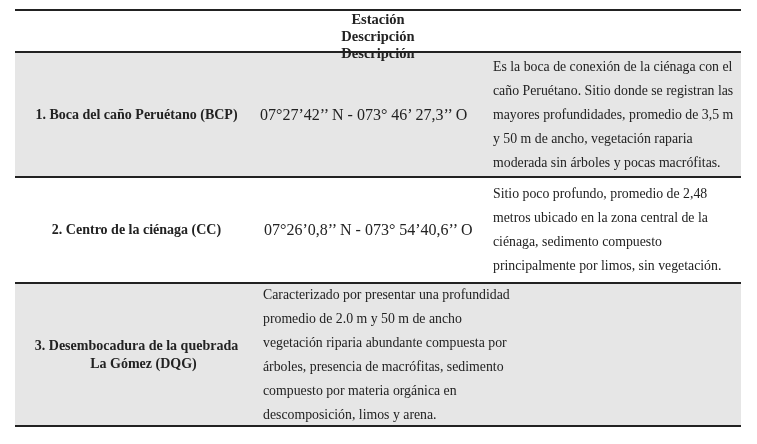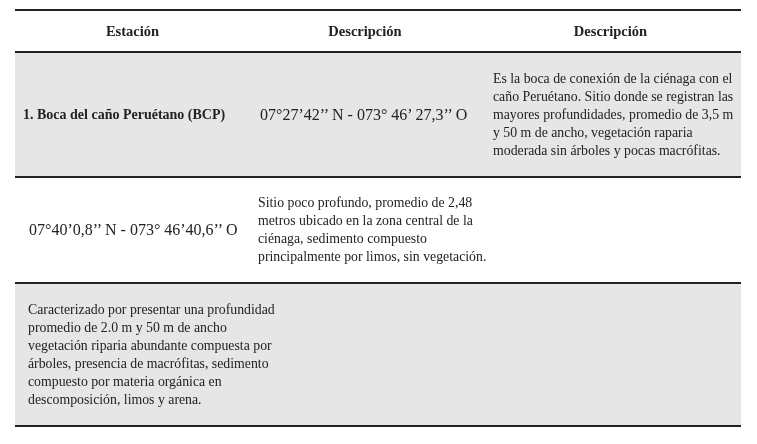--- a/index.html
+++ b/index.html
@@ -1,48 +1,53 @@
 <!DOCTYPE html>
 <html><head>
 <meta charset="utf-8">
 <style>
   html, body { margin: 0; padding: 0; background: #ffffff; }
   body { width: 757px; height: 444px; position: relative; overflow: hidden;
          font-family: "Liberation Serif", "DejaVu Serif", serif; color: #222; }
   .tbl { position: absolute; left: 15px; top: 9px; width: 726px;
          border-top: 2px solid #222; border-collapse: collapse; }
   .hdr { display: flex; height: 40px; align-items: center; border-bottom: 2px solid #222;
-         font-weight: bold; font-size: 14.5px; }
+         font-weight: bold; font-size: 14.5px; flex-direction: column; }
   .hdr div { text-align: center; }
-  .c1 { width: 235px; } .c2 { width: 230px; } .c3 { width: 261px; }
+  .c1 { width: 235px; text-align: center; } .c2 { width: 230px; } .c3 { width: 261px; }
   .row { display: flex; align-items: center; border-bottom: 2px solid #222; }
   .row.shaded { background: #e6e6e6; }
   .row .c1 { font-weight: bold; font-size: 14px; padding-left: 8px; box-sizing: border-box; }
   .row .c2 { font-size: 16px; padding-left: 10px; box-sizing: border-box; }
-  .row .c3 { font-size: 13.8px; line-height: 18px; padding-left: 13px; box-sizing: border-box; }
+  .row .c3 { font-size: 13.8px; line-height: 24px; padding-left: 13px; box-sizing: border-box; }
   .r1 { height: 123px; } .r2 { height: 104px; } .r3 { height: 141px; }
   .indent { display: block; padding-left: 14px; }
 </style>
 </head>
 <body>
 
 <div class="tbl">
   <div class="hdr">
     <div class="c1">Estación</div>
     <div class="c2">Descripción</div>
     <div class="c3">Descripción</div>
   </div>
 
   <div class="row shaded r1">
     <div class="c1">1. Boca del caño Peruétano (BCP)</div>
     <div class="c2">07°27’42’’ N - 073° 46’ 27,3’’ O</div>
     <div class="c3">Es la boca de conexión de la ciénaga con el caño Peruétano. Sitio donde se registran las mayores profundidades, promedio de 3,5 m y 50 m de ancho, vegetación raparia moderada sin árboles y pocas macrófitas.</div>
   </div>
 
   <div class="row r2">
-    <div class="c2" style="padding-left:14px">07°40’0,8’’ N - 073° 46’40,6’’ O</div>
+    <div class="c1">2. Centro de la ciénaga (CC)</div>
+    <div class="c2" style="padding-left:14px">07°26’0,8’’ N - 073° 54’40,6’’ O</div>
     <div class="c3">Sitio poco profundo, promedio de 2,48 metros ubicado en la zona central de la ciénaga, sedimento  compuesto principalmente por limos, sin vegetación.</div>
   </div>
 
   <div class="row shaded r3">
+    <div class="c1" style="line-height:18px">
+      <span>3. Desembocadura de la quebrada</span>
+      <span class="indent">La Gómez (DQG)</span>
+    </div>
     <div class="c3">Caracterizado por presentar una profundidad promedio de 2.0 m y 50 m de ancho vegetación riparia abundante compuesta por árboles, presencia de macrófitas, sedimento compuesto por materia orgánica en descomposición, limos y arena.</div>
   </div>
 </div>
 
 </body></html>

